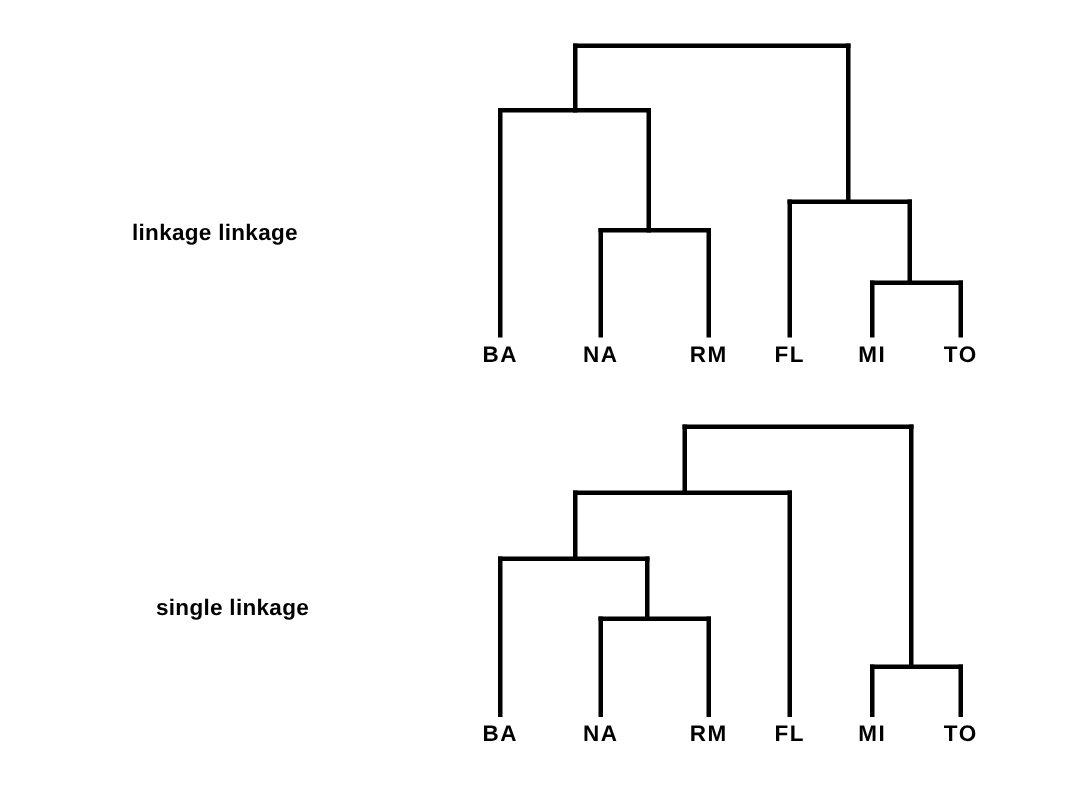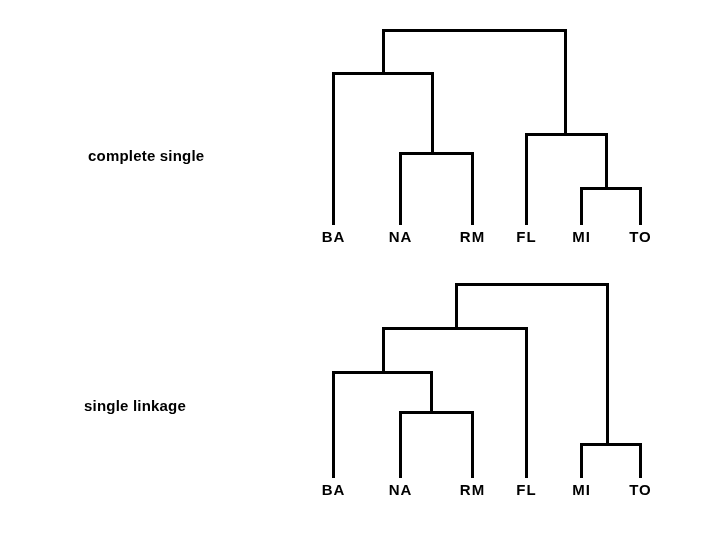--- a/index.html
+++ b/index.html
@@ -33,40 +33,40 @@
     font-weight: 700;
     line-height: 18px;
     letter-spacing: 0.2px;
     white-space: nowrap;
   }
   .title-complete {
     left: 88px;
     top: 147px;
   }
   .title-single {
-    left: 84px;
+    left: 104px;
     top: 397px;
   }
   .leaf-label {
     position: absolute;
     transform: translateX(-50%);
     color: #000000;
     font-size: 15px;
     font-weight: 600;
     line-height: 17px;
     letter-spacing: 1px;
     white-space: nowrap;
   }
 </style>
 </head>
 <body>
 
 <div class="canvas">
 
-  <div class="section-title title-complete">complete single</div>
+  <div class="section-title title-complete">linkage linkage</div>
 
   <div class="tree-layer">
       <div class="seg" style="left: 366px; top: 29px; width: 185px; height: 3px; background: rgb(0, 0, 0);"></div>
       <div class="seg" style="left: 366px; top: 29px; width: 3px; height: 46px; background: rgb(0, 0, 0);"></div>
       <div class="seg" style="left: 548px; top: 29px; width: 3px; height: 107px; background: rgb(0, 0, 0);"></div>
       <div class="seg" style="left: 316px; top: 72px; width: 102px; height: 3px; background: rgb(0, 0, 0);"></div>
       <div class="seg" style="left: 316px; top: 72px; width: 3px; height: 153px; background: rgb(0, 0, 0);"></div>
       <div class="seg" style="left: 415px; top: 72px; width: 3px; height: 83px; background: rgb(0, 0, 0);"></div>
       <div class="seg" style="left: 383px; top: 152px; width: 75px; height: 3px; background: rgb(0, 0, 0);"></div>
       <div class="seg" style="left: 383px; top: 152px; width: 3px; height: 73px; background: rgb(0, 0, 0);"></div>

